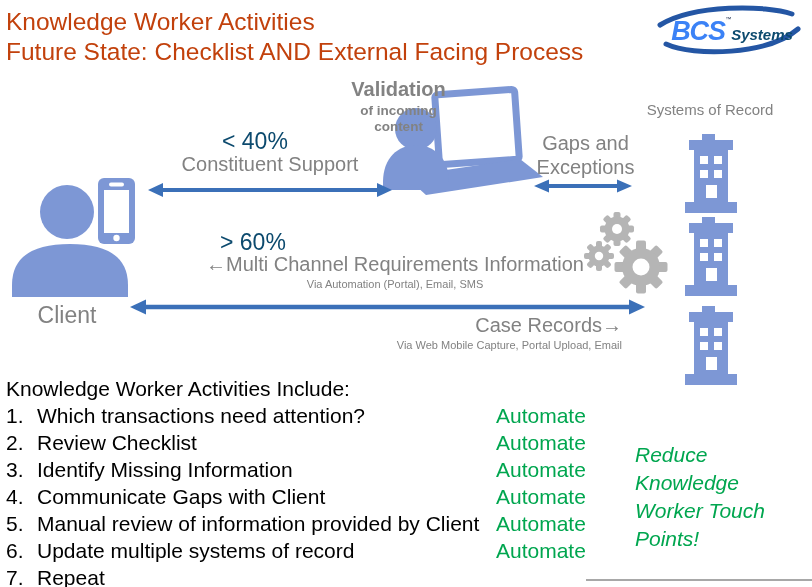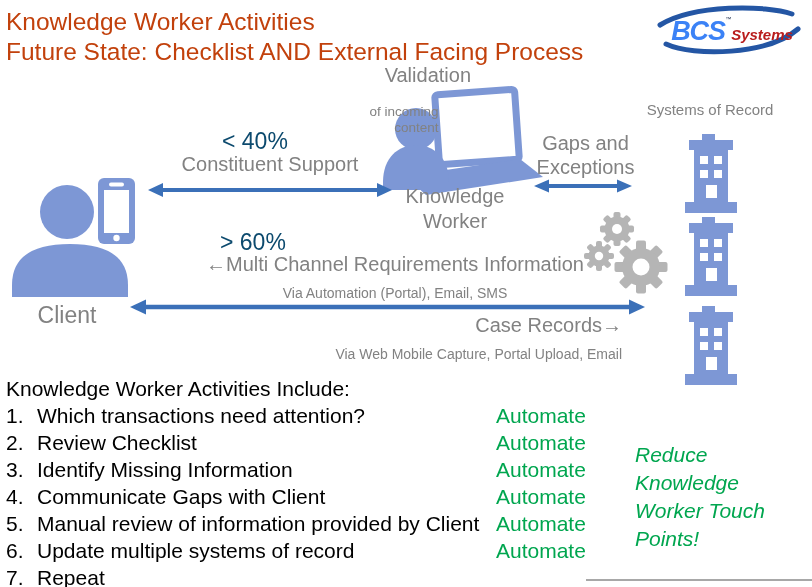--- a/index.html
+++ b/index.html
@@ -9,43 +9,43 @@
   .art { position:absolute; left:0; top:0; z-index:1; }
   .txt { position:absolute; z-index:2; }
 
   .title { left:6px; top:7px; font-size:24.5px; line-height:30px; color:#c2410c; white-space:nowrap; }
 
   .logo { left:650px; top:4px; width:158px; height:56px; }
   .logo-swoosh { position:absolute; left:0; top:0; }
   .logo-text { position:absolute; left:14px; top:12px; width:136px; text-align:center; white-space:nowrap; font-style:italic; }
   .logo-bcs { font-size:27px; font-weight:700; color:#3b82f6; letter-spacing:-1px; }
   .logo-tm { font-size:6px; color:#1B2B4B; vertical-align:top; }
-  .logo-sys { font-size:15px; font-weight:700; color:#b91c1c; }
+  .logo-sys { font-size:15px; font-weight:700; color:#0c4a6e; }
 
   .gray { color:#828282; }
   .orange { color:#0c4a6e; }
   .green { color:#00A64F; }
 
-  .validation { left:326px; top:64px; width:145px; text-align:right; }
+  .validation { left:326px; top:78px; width:145px; text-align:center;font-weight:bold; }
   .validation-title { font-size:20px; }
-  .validation-sub { font-size:13.5px; width:80px; margin:17px auto 0; line-height:16px; }
+  .validation-sub { font-size:13.5px; width:80px; margin:2px auto 0; line-height:16px; }
 
   .kw-label { left:381px; top:184px; width:148px; text-align:center; font-size:20px; line-height:25px; }
   .client-label { left:8px; top:302px; width:118px; text-align:center; font-size:23px; }
   .sysrec-label { left:635px; top:101px; width:150px; text-align:center; font-size:15px; }
 
   .lt40 { left:222px; top:128px; font-size:23px; }
   .constituent { left:150px; top:153px; width:240px; text-align:center; font-size:20px; }
   .gaps { left:523px; top:131px; width:125px; text-align:center; font-size:20px; line-height:24px; }
   .gt60 { left:220px; top:229px; font-size:23px; }
 
   .multi { left:175px; top:253px; width:440px; text-align:center; }
   .caserec { left:182px; top:314px; width:440px; text-align:right; }
   .flow-label { font-size:20px; }
-  .flow-sub { font-size:14px; margin-top:9px; }
+  .flow-sub { font-size:11px; margin-top:2px; }
 
   .activities { left:6px; top:376px; width:662px; }
   .act-heading { font-size:21px; line-height:26px; color:#000000; }
   .act-row { display:grid; grid-template-columns:31px 459px 1fr; align-items:center; height:27px; font-size:21px; color:#000; }
   .act-tag { font-size:21px; }
 
   .callout { left:635px; top:416px; width:148px; font-size:21px; line-height:28px; font-style:italic;margin-top:25px; }
 
   .footer-line { left:586px; top:579px; width:226px; height:2px; background:#a8a8a8; }
 </style>
@@ -152,21 +152,20 @@
       <path d="M142 10 C 116 1, 44 0, 10 21" stroke="#2456A4" fill="none" stroke-width="5" stroke-linecap="round"></path>
     </svg>
     <div class="logo-text"><span class="logo-bcs">BCS</span><sup class="logo-tm">™</sup><span class="logo-sys">Systems</span></div>
   </div>
 
   <div class="txt validation gray">
     <div class="validation-title">Validation</div>
     <div class="validation-sub">of incoming content</div>
   </div>
 
-  <div class="txt kw-label gray">Knowledge Worker</div>
   <div class="txt client-label gray">Client</div>
   <div class="txt sysrec-label gray">Systems of Record</div>
 
   <div class="txt lt40 orange">&lt; 40%</div>
   <div class="txt constituent gray">Constituent Support</div>
   <div class="txt gaps gray">Gaps and Exceptions</div>
   <div class="txt gt60 orange">&gt; 60%</div>
 
   <div class="txt multi">
     <div class="flow-label gray">←Multi Channel Requirements Information</div>

